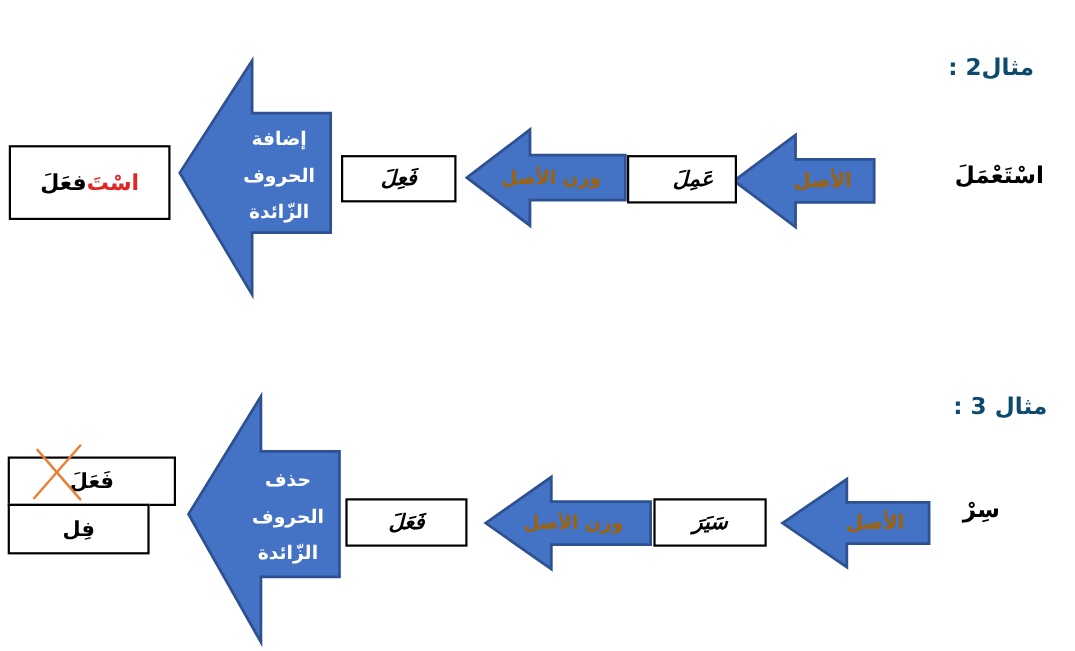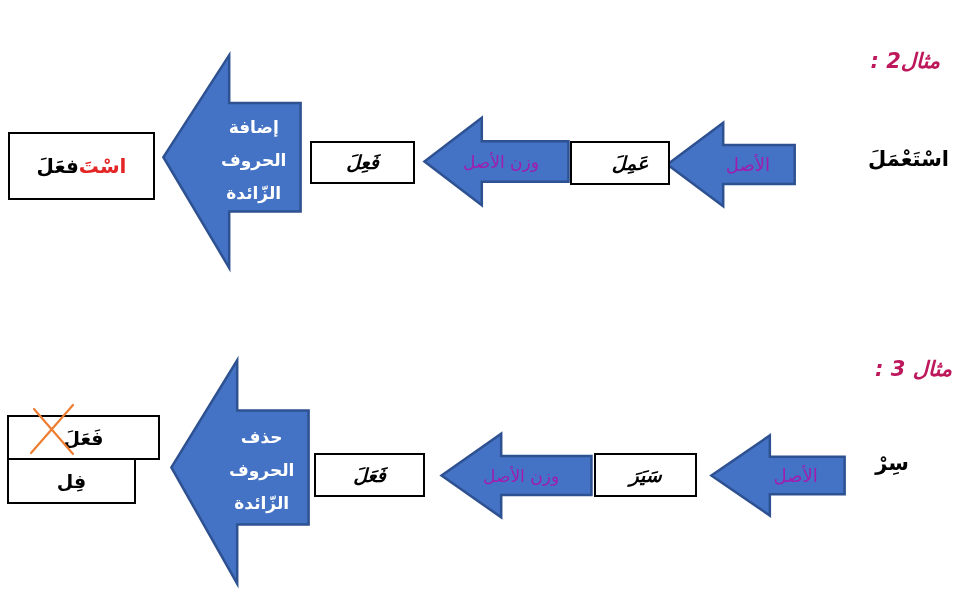--- a/index.html
+++ b/index.html
@@ -10,43 +10,43 @@
     --cross:#ED7D31;
   }
   *{margin:0;padding:0;box-sizing:border-box;}
   body{background:#ffffff;font-family:"DejaVu Sans",sans-serif;}
   .canvas{
     position:relative;width:977px;height:592px;background:#ffffff;
     overflow:hidden;direction:rtl;
   }
   .abs{position:absolute;}
   .label{
-    font-size:21px;font-weight:bold;color:#be185d;direction:rtl;
-    white-space:nowrap;line-height:1.3;font-style:italic;
+    font-size:21px;font-weight:bold;color:#0c4a6e;direction:rtl;
+    white-space:nowrap;line-height:1.3;
   }
   .word{
     font-size:21px;font-weight:bold;color:#000;direction:rtl;
     white-space:nowrap;line-height:1.5;
   }
   .wbox{
     background:#fff;border:2px solid var(--box-border);
     display:flex;align-items:center;justify-content:center;
     font-size:19px;font-weight:bold;color:#000;direction:rtl;
     line-height:1.2;overflow:visible;font-style:italic;
   }
   .arrow{position:absolute;}
   .arrow svg{position:absolute;inset:0;width:100%;height:100%;overflow:visible;}
   .arrow polygon{
     fill:var(--arrow-fill);stroke:var(--arrow-border);
     stroke-width:2.5;vector-effect:non-scaling-stroke;stroke-linejoin:miter;
   }
   .arrow-label{
     position:absolute;left:28%;right:2%;top:0;bottom:0;
     display:flex;align-items:center;justify-content:center;
-    color:#a21caf;font-weight:normal;font-size:18px;direction:rtl;
+    color:#a16207;font-weight:bold;font-size:18px;direction:rtl;
     white-space:nowrap;
   }
   .arrow-label.wide{left:8%;font-size:17px;}
   .big-lines{
     position:absolute;left:32%;right:1%;top:21%;bottom:22%;
     display:flex;flex-direction:column;align-items:center;justify-content:center;
     color:#fff;font-weight:bold;font-size:17px;direction:rtl;
     line-height:1.95;text-align:center;white-space:nowrap;
   }
   .result2{

